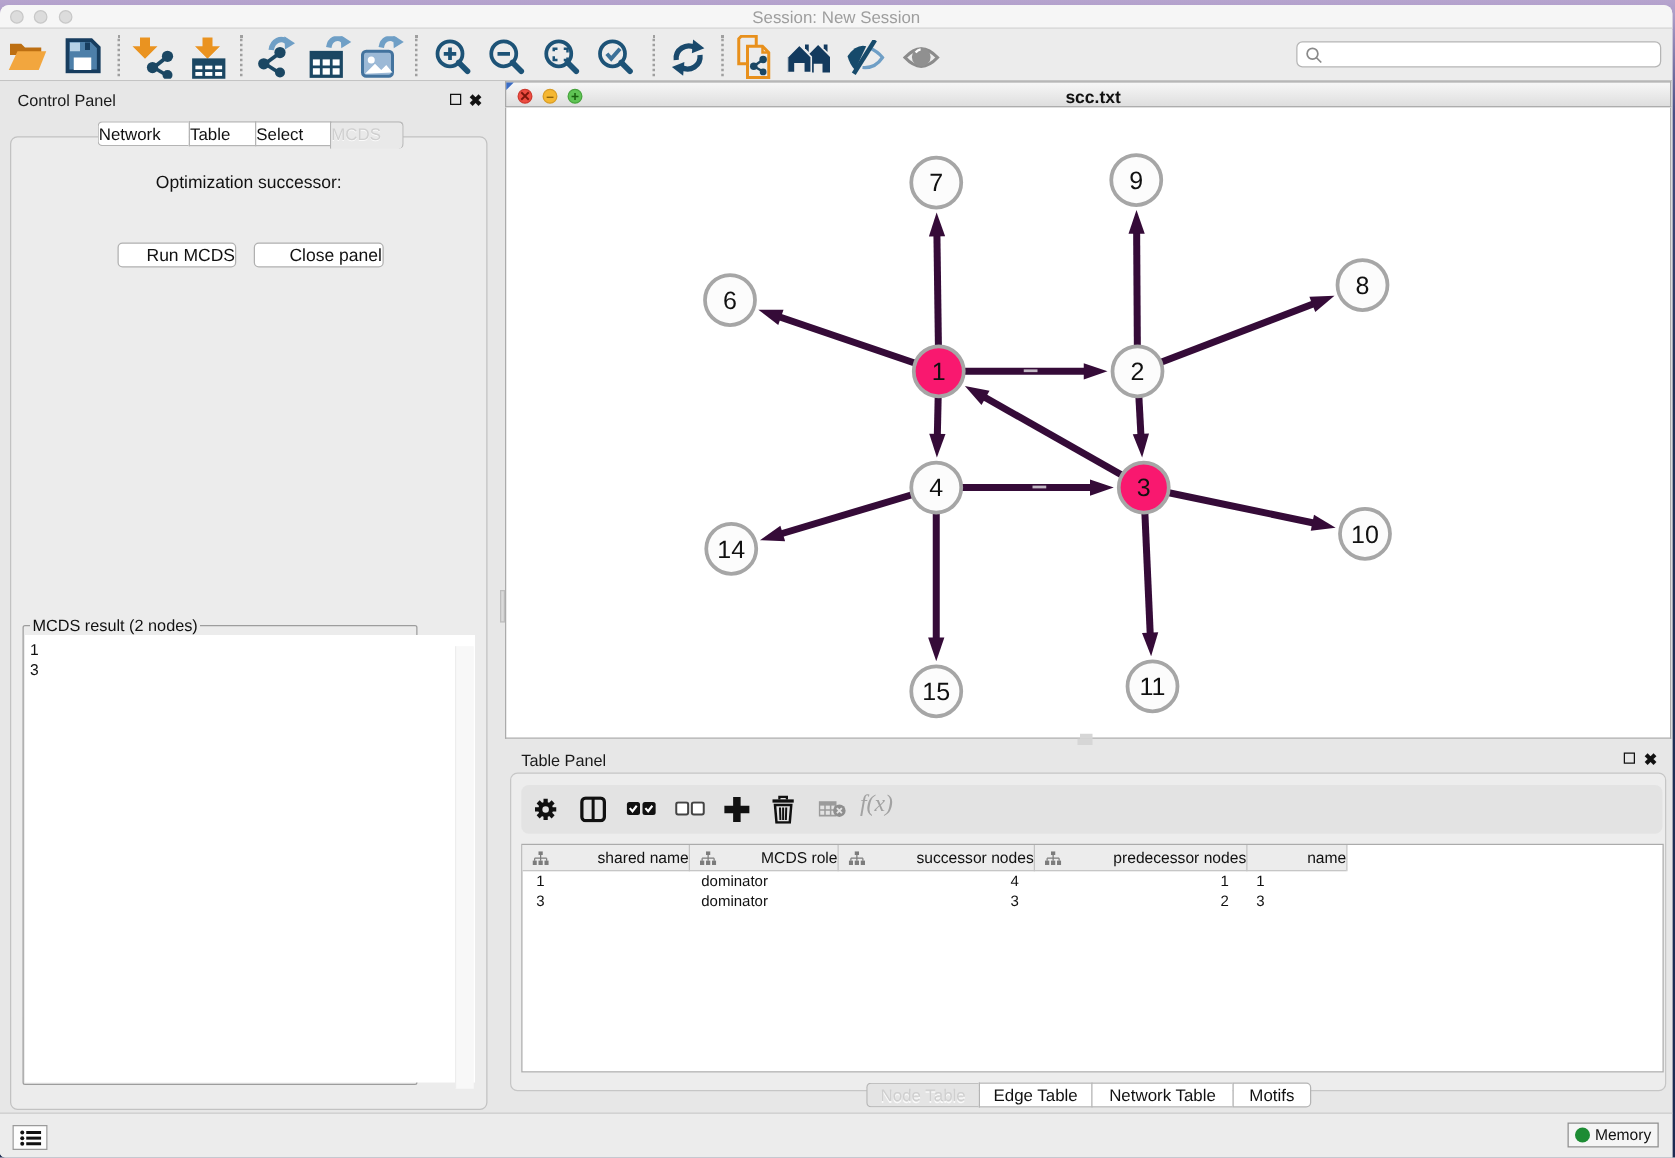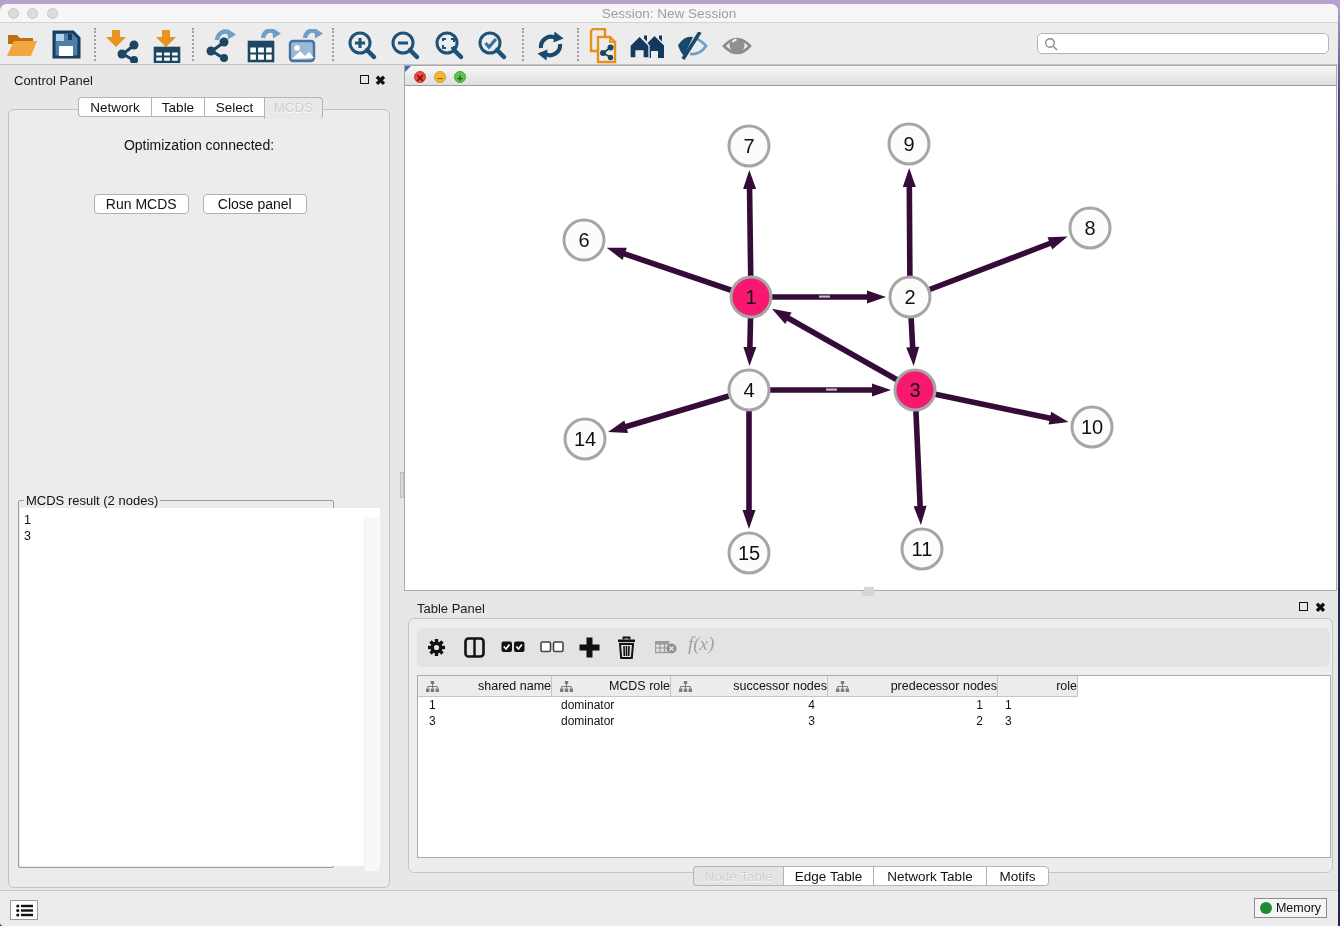--- a/index.html
+++ b/index.html
@@ -12,26 +12,26 @@
 .tsep{position:absolute;top:4px;height:33px;width:0;border-left:2px dotted #9f9f9f}
 .ticon{position:absolute;top:5px}
 #search{position:absolute;left:1037px;top:9px;width:292px;height:21px;background:#fff;border:1px solid #b5b5b5;border-radius:5px}
 #main{position:absolute;left:0;top:61px;width:100%;height:825px;background:#e7e7e7}
 
 #cp-h{position:absolute;left:14px;top:8px;font-size:13px;color:#1a1a1a}
 .float-ic{position:absolute;width:9px;height:9px;border:1.5px solid #111}
 .close-x{position:absolute;font-size:13px;font-weight:bold;color:#111;line-height:9px}
 #cp-body{position:absolute;left:8px;top:43.5px;width:382px;height:779px;background:#ececec;border:1px solid #c2c2c2;border-radius:6px}
 #tabs{position:absolute;left:78px;top:32px;height:20px;display:flex;z-index:5}
-.tab{font-size:13.5px;color:#111;background:#fff;border:1px solid #b4b4b4;border-right:none;padding:2px 0 0 0;text-align:center;height:20px}
+.tab{font-size:13.5px;color:#111;background:#fff;border:1px solid #b4b4b4;border-right:none;padding:2px 0 0 0;text-align:left;height:20px}
 .tab:first-child{border-radius:4px 0 0 4px}
 .tab.sel{background:#e9e9e9;color:#cfcfcf;text-shadow:0 1px 0 #fafafa;border-right:1px solid #b4b4b4;border-radius:0 4px 4px 0;border-bottom:none;height:22px}
 #optlbl{position:absolute;left:0;top:72px;width:398px;text-align:center;font-size:14px;color:#111}
 #combo{position:absolute;left:44px;top:96px;width:310px;height:19px;background:#fff;border:1px solid #b0b0b0;border-radius:4px;font-size:13.5px;color:#111;line-height:17px;padding-left:12px}
-.btn{position:absolute;top:129px;height:20px;background:#fff;border:1px solid #b0b0b0;border-radius:4px;font-size:14px;color:#111;text-align:center;line-height:18px}
+.btn{position:absolute;top:129px;height:20px;background:#fff;border:1px solid #b0b0b0;border-radius:4px;font-size:14px;color:#111;text-align:right;line-height:18px}
 #fs{position:absolute;left:18px;top:435px;width:316px;height:368px;border:1px solid #9d9d9d;border-radius:2px}
 #fs-leg{position:absolute;left:5px;top:-8px;background:#ececec;padding:0 2px;font-size:13px;color:#111}
 #fs-ta{position:absolute;left:1px;top:7px;width:360px;height:358px;background:#fff}
 #fs-sb{position:absolute;right:1px;top:9px;width:15px;height:354px;background:#f8f8f8;border-left:1px solid #ededed}
 
 #nw{position:absolute;left:404px;top:0;width:933px;height:526px}
 #nw-tb{position:absolute;left:0;top:0;width:100%;height:21px;background:linear-gradient(#f7f7f7,#dedede);border:1px solid #a8a8a8;border-bottom:1px solid #9b9b9b}
 #nw-title{position:absolute;left:4px;top:2.5px;width:100%;text-align:center;font-size:14px;font-weight:600;color:#111}
 .nwl{position:absolute;top:4.5px;width:12px;height:12px;border-radius:50%;font-size:11px;font-weight:bold;text-align:center;line-height:12px}
 #nw-c{position:absolute;left:0;top:21px;width:933px;height:505px;background:#fff;border:1px solid #ababab;border-top:none}
@@ -189,36 +189,37 @@
   <div id="cp-h">Control Panel</div>
   <div class="float-ic" style="left:360px;top:10px"></div>
   <div class="close-x" style="left:375px;top:11px">✖</div>
   <div id="cp-body"></div>
   <div id="tabs">
    <div class="tab" style="width:73px">Network</div>
    <div class="tab" style="width:53px">Table</div>
    <div class="tab" style="width:60px">Select</div>
    <div class="tab sel" style="width:59px">MCDS</div>
   </div>
-  <div id="optlbl">Optimization connected:</div>
+  <div id="optlbl">Optimization successor:</div>
   <div class="btn" style="left:93.5px;width:95.5px">Run MCDS</div>
   <div class="btn" style="left:203px;width:103.5px">Close panel</div>
   <div id="fs">
     <div id="fs-leg">MCDS result (2 nodes)</div>
     <div id="fs-ta">
           <div style="padding:5px 0 0 4px;font-size:12.5px;line-height:15.5px;color:#111">1<br>3</div>
           <div id="fs-sb"></div>
         </div>
   </div>
 
   <div id="nw">
    <div id="nw-tb">
      <span class="nwl" style="left:9px;background:#ee4d42;border:1px solid #ce3a30;color:#7c150b;">✕</span>
      <span class="nwl" style="left:29px;background:#f5b731;border:1px solid #d99d25;color:#8f6309;">–</span>
      <span class="nwl" style="left:49px;background:#5fc454;border:1px solid #47a43d;color:#1a6110;">+</span>
+     <div id="nw-title">scc.txt</div>
      <div style="position:absolute;left:0;top:0;width:0;height:0;border-top:6px solid #3a6cc4;border-right:6px solid transparent"></div>
    </div>
    <div id="nw-c">
 <svg width="931" height="504" viewBox="0 0 931 504" style="position:absolute;left:0;top:0">
 <line x1="346.0" y1="211.0" x2="344.5" y2="99.0" stroke="#350b38" stroke-width="5.6"></line>
 <polygon points="344.3,84.0 351.1,102.9 338.1,103.1" fill="#350b38"></polygon>
 <line x1="346.0" y1="211.0" x2="215.9" y2="166.6" stroke="#350b38" stroke-width="5.6"></line>
 <polygon points="201.7,161.8 221.8,161.7 217.6,174.0" fill="#350b38"></polygon>
 <line x1="346.0" y1="211.0" x2="466.0" y2="211.0" stroke="#350b38" stroke-width="5.6"></line>
 <polygon points="481.0,211.0 462.0,217.5 462.0,204.5" fill="#350b38"></polygon>
@@ -384,21 +385,21 @@
                   <line x1="6.5" y1="3" x2="6.5" y2="7.5"></line>
                   <line x1="1.7" y1="5.5" x2="11.3" y2="5.5"></line>
                   <line x1="1.7" y1="5.5" x2="1.7" y2="7.5"></line>
                   <line x1="11.3" y1="5.5" x2="11.3" y2="7.5"></line>
                 </g>
               </svg>
         <div class="th" style="left:0;width:134px">shared name</div>
         <div class="th" style="left:134px;width:119px">MCDS role</div>
         <div class="th" style="left:253px;width:157px">successor nodes</div>
         <div class="th" style="left:410px;width:170px">predecessor nodes</div>
-        <div class="th" style="left:580px;width:80px">role</div>
+        <div class="th" style="left:580px;width:80px">name</div>
       </div>
       <div class="row" style="left:11px;top:22px">1</div>
       <div class="row" style="left:143px;top:22px">dominator</div>
       <div class="row" style="left:253px;top:22px;width:144px;text-align:right">4</div>
       <div class="row" style="left:410px;top:22px;width:155px;text-align:right">1</div>
       <div class="row" style="left:587px;top:22px">1</div>
       <div class="row" style="left:11px;top:38px">3</div>
       <div class="row" style="left:143px;top:38px">dominator</div>
       <div class="row" style="left:253px;top:38px;width:144px;text-align:right">3</div>
       <div class="row" style="left:410px;top:38px;width:155px;text-align:right">2</div>

